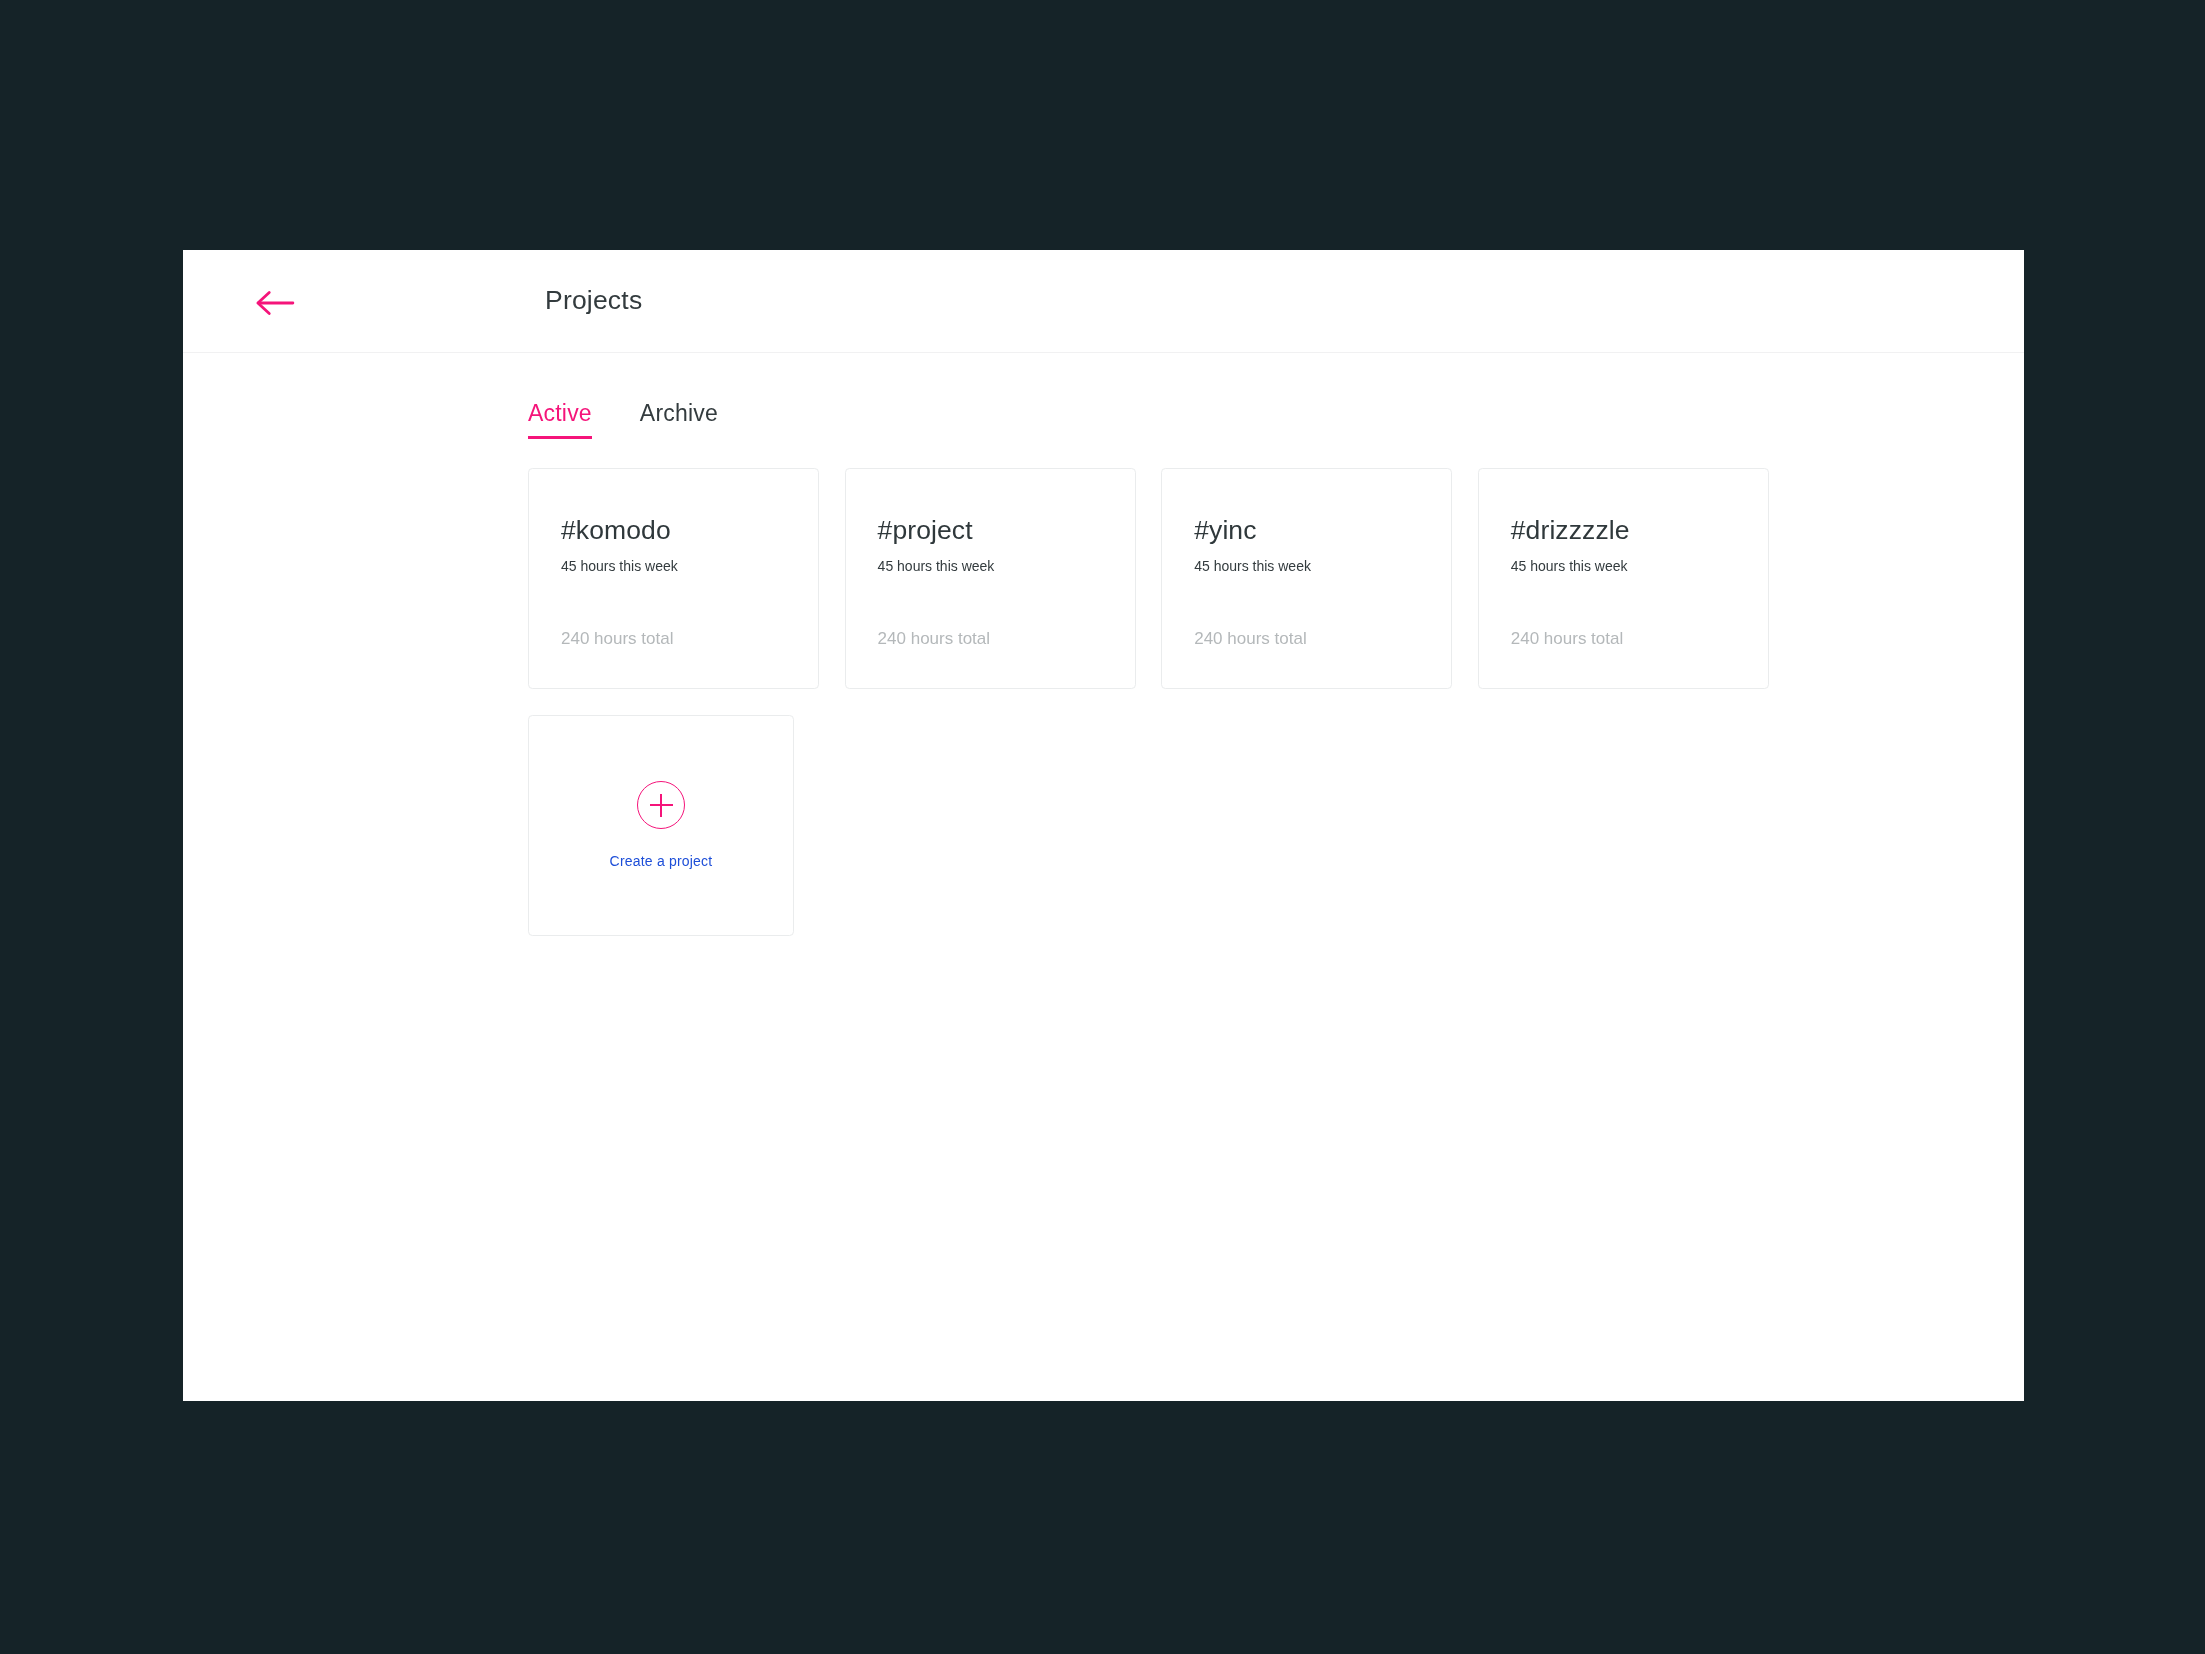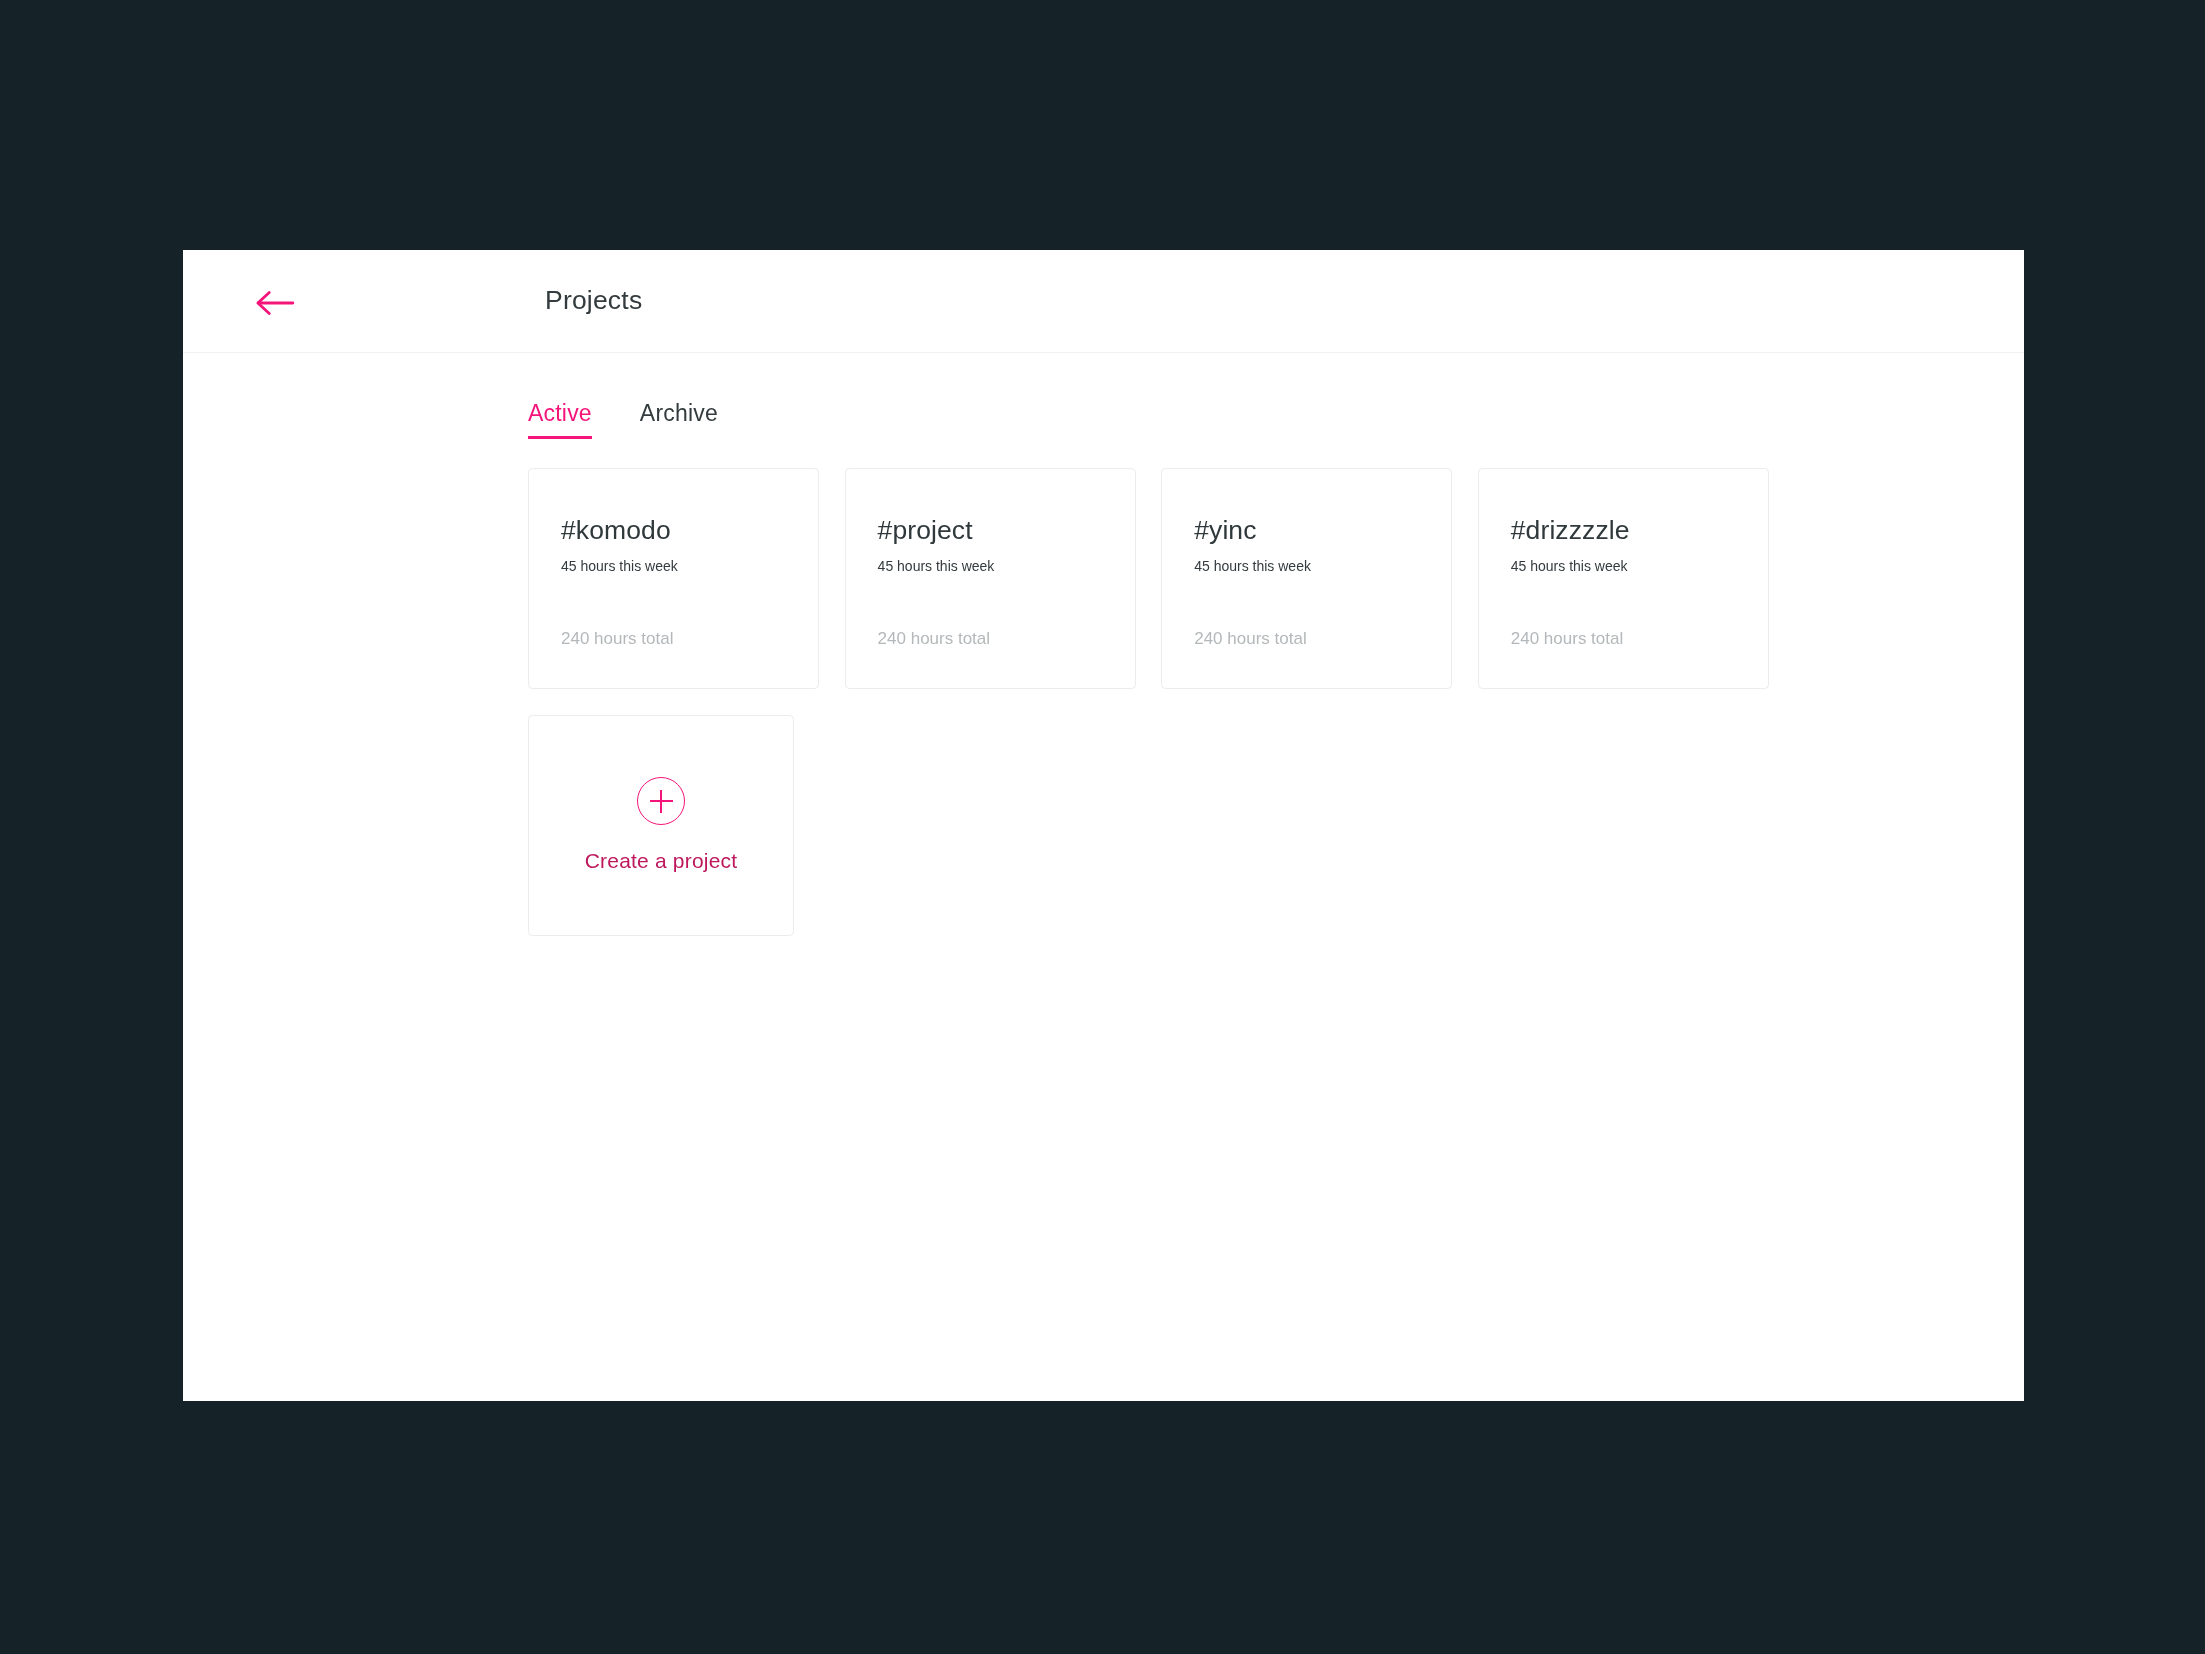--- a/index.html
+++ b/index.html
@@ -173,22 +173,22 @@
     margin-left: -0.9px;
   }
   .plus-circle::after {
     top: 50%;
     left: 11.5px;
     right: 11.5px;
     height: 1.8px;
     margin-top: -0.9px;
   }
   .create-label {
-    font-size: 21px;
-    color: #be185d;
+    font-size: 14px;
+    color: #1d4ed8;
     letter-spacing: 0.2px;
     white-space: nowrap;
   }
 </style>
 </head>
 <body>
 
 <div class="app-window">
 
   <div class="app-header">

